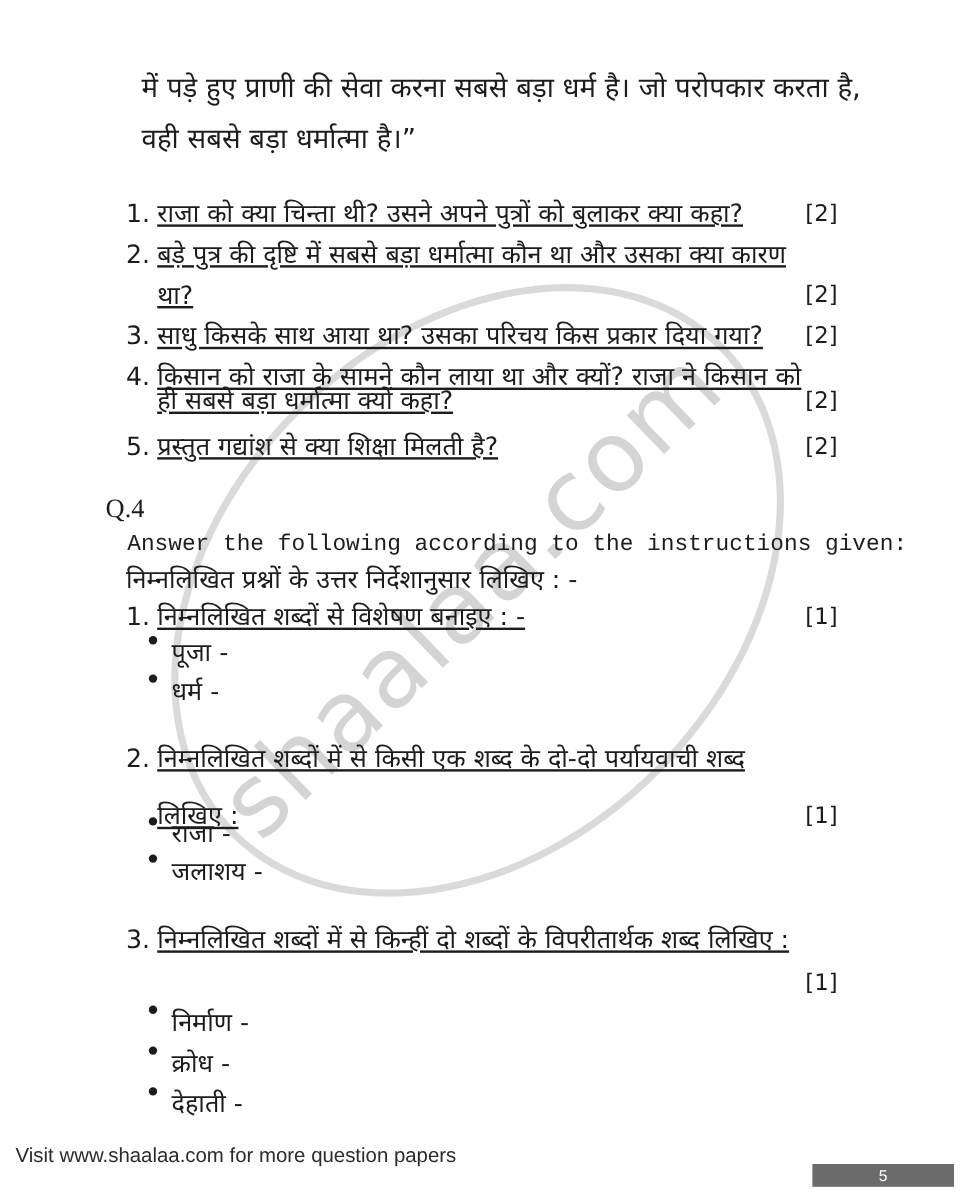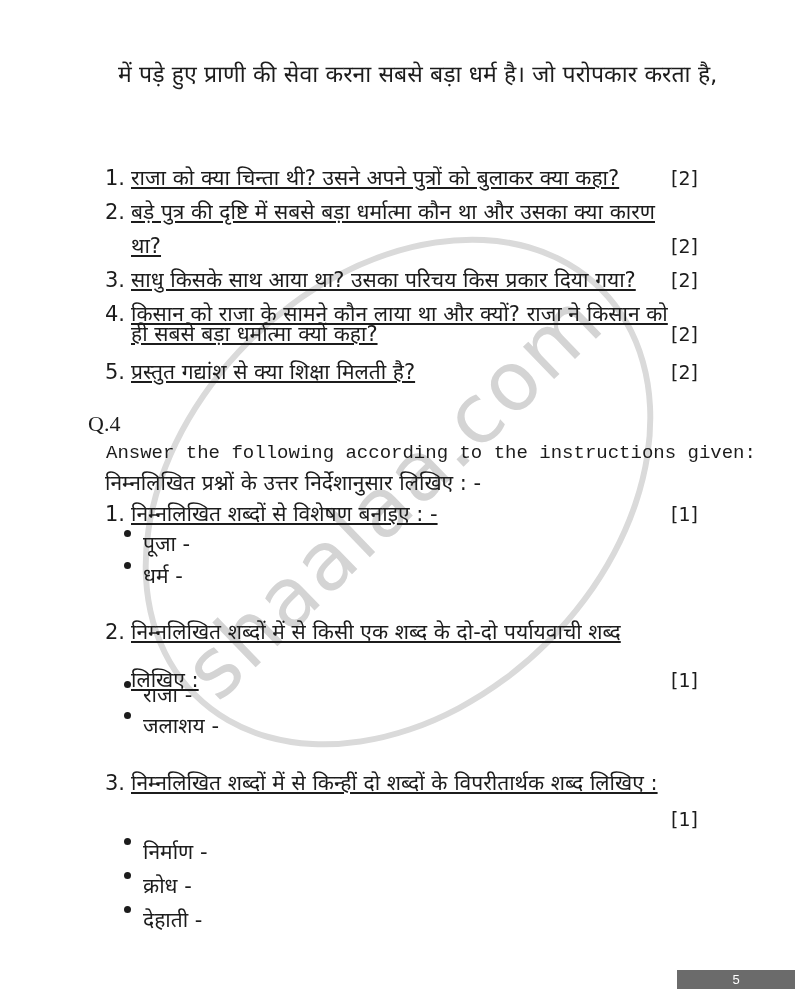--- a/index.html
+++ b/index.html
@@ -62,20 +62,21 @@
 <body>
 
 <div class="wm-layer">
   <div class="wm-ring" style="border-color: rgb(218, 218, 218);"></div>
   <div class="wm-text" style="color: rgb(212, 212, 212);">shaalaa.com</div>
 </div>
 
 <div class="content">
 
   <div class="abs passage-line" style="top:58px">में पड़े हुए प्राणी की सेवा करना सबसे बड़ा धर्म है। जो परोपकार करता है,</div>
+  <div class="abs passage-line" style="top:100px">वही सबसे बड़ा धर्मात्मा है।”</div>
 
   <div class="abs row" style="top:163px">
     <span class="num">1.</span>
     <span class="txt">राजा को क्या चिन्ता थी? उसने अपने पुत्रों को बुलाकर क्या कहा?</span>
     <span class="marks">[2]</span>
   </div>
   <div class="abs row" style="top:197px">
     <span class="num">2.</span>
     <span class="txt">बड़े पुत्र की दृष्टि में सबसे बड़ा धर्मात्मा कौन था और उसका क्या कारण</span>
   </div>
@@ -150,17 +151,18 @@
   </div>
   <div class="abs brow" style="top:872px">
     <span class="dot"></span>
     <span>क्रोध -</span>
   </div>
   <div class="abs brow" style="top:906px">
     <span class="dot"></span>
     <span>देहाती -</span>
   </div>
 
+  <div class="abs footer-note">Visit www.shaalaa.com for more question papers</div>
   <div class="abs page-badge" style="background: rgb(107, 107, 107);">
     <span>5</span>
   </div>
 
 </div>
 
 </body></html>

